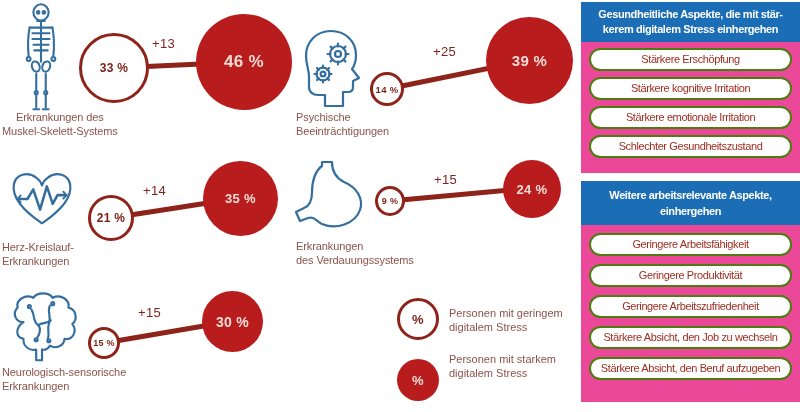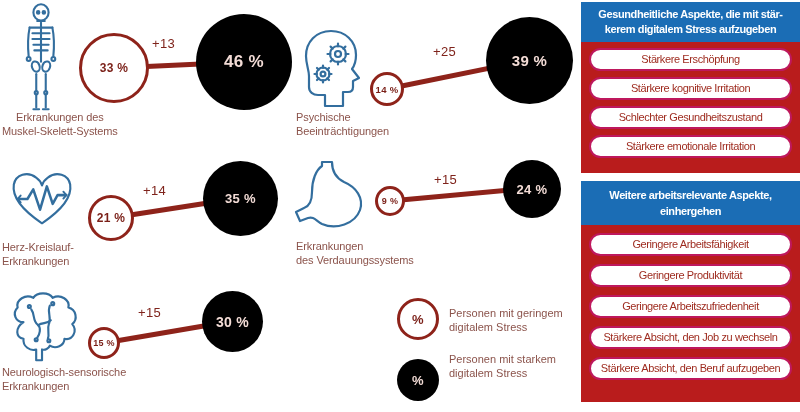--- a/index.html
+++ b/index.html
@@ -3,21 +3,21 @@
 <meta charset="utf-8">
 <style>
   html,body{margin:0;padding:0;background:#ffffff;font-family:"Liberation Sans",sans-serif;}
   .canvas{position:relative;width:800px;height:412px;background:#ffffff;overflow:hidden;}
   .connectors{position:absolute;left:0;top:0;width:800px;height:412px;}
   .icon{position:absolute;color:#336E9E;}
   .icon svg{display:block;}
   .circle{position:absolute;border-radius:50%;display:flex;align-items:center;justify-content:center;
           box-sizing:border-box;font-weight:bold;letter-spacing:.3px;}
   .circle.low{background:#ffffff;border:3px solid #8E231A;color:#7A1F17;}
-  .circle.high{background:#000000;color:#F3DCD6;}
+  .circle.high{background:#b91c1c;color:#F3DCD6;}
   .delta{position:absolute;color:#7F231B;font-size:13px;letter-spacing:.3px;}
   .label{position:absolute;color:#8B534B;font-size:11px;line-height:13.5px;letter-spacing:-0.1px;}
   
   #i1-low{left:79px;top:33px;width:70px;height:70px;font-size:12px;}
   #i1-high{left:196px;top:14px;width:96px;height:96px;font-size:17px;}
   #i1-delta{left:152px;top:36px;}
   #i1-label{left:2px;top:111px;text-align:center;}
   
   #i2-low{left:370px;top:72px;width:34px;height:34px;font-size:9.5px;}
   #i2-high{left:486px;top:17px;width:87px;height:87px;font-size:15px;}
@@ -39,27 +39,27 @@
   #i5-delta{left:138px;top:305px;}
   #i5-label{left:2px;top:366px;}
   
   .legend-circle{position:absolute;width:42px;height:42px;font-size:13px;}
   #leg-low{left:397px;top:298px;}
   #leg-high{left:397px;top:359px;}
   .legend-text{position:absolute;left:449px;color:#8B534B;font-size:11px;line-height:14px;}
   #leg-low-text{top:306px;}
   #leg-high-text{top:352px;}
   
-  .panel{position:absolute;left:581px;width:219px;background:#b91c1c;box-sizing:border-box;}
+  .panel{position:absolute;left:581px;width:219px;background:#ec4899;box-sizing:border-box;}
   #panel1{top:2px;height:171px;}
   #panel2{top:181px;height:221px;}
   .panel-header{background:#1B6DB5;color:#ffffff;font-weight:bold;text-align:center;
                 font-size:11px;line-height:15px;letter-spacing:-0.4px;padding:5px 2px;}
   #panel2 .panel-header{line-height:16px;padding:6px 2px;}
-  .pill{background:#ffffff;border:2px solid #be185d;border-radius:13px;color:#9E2B1F;
+  .pill{background:#ffffff;border:2px solid #4d7c0f;border-radius:13px;color:#9E2B1F;
         font-size:11px;letter-spacing:-0.4px;text-align:center;height:23px;line-height:19px;
         box-sizing:border-box;margin:6px 8px;white-space:nowrap;}
   #panel1 .pill:first-of-type{margin-top:8px;}
   #panel2 .pill{margin:8px 8px;}
   #panel2 .pill:first-of-type{margin-top:6px;}
 </style>
 </head>
 <body>
 
 <div class="canvas">
@@ -189,26 +189,26 @@
   </div>
   <div id="leg-high" class="circle high legend-circle">%</div>
   <div id="leg-high-text" class="legend-text">
     <div>Personen mit starkem</div>
     <div>digitalem Stress</div>
   </div>
 
   <div id="panel1" class="panel">
     <div class="panel-header">
       <div>Gesundheitliche Aspekte, die mit stär-</div>
-      <div>kerem digitalem Stress aufzugeben</div>
+      <div>kerem digitalem Stress einhergehen</div>
     </div>
     <div class="pill">Stärkere Erschöpfung</div>
     <div class="pill">Stärkere kognitive Irritation</div>
+    <div class="pill">Stärkere emotionale Irritation</div>
     <div class="pill">Schlechter Gesundheitszustand</div>
-    <div class="pill">Stärkere emotionale Irritation</div>
   </div>
 
   <div id="panel2" class="panel">
     <div class="panel-header">
       <div>Weitere arbeitsrelevante Aspekte,</div>
       <div>einhergehen</div>
     </div>
     <div class="pill">Geringere Arbeitsfähigkeit</div>
     <div class="pill">Geringere Produktivität</div>
     <div class="pill">Geringere Arbeitszufriedenheit</div>

